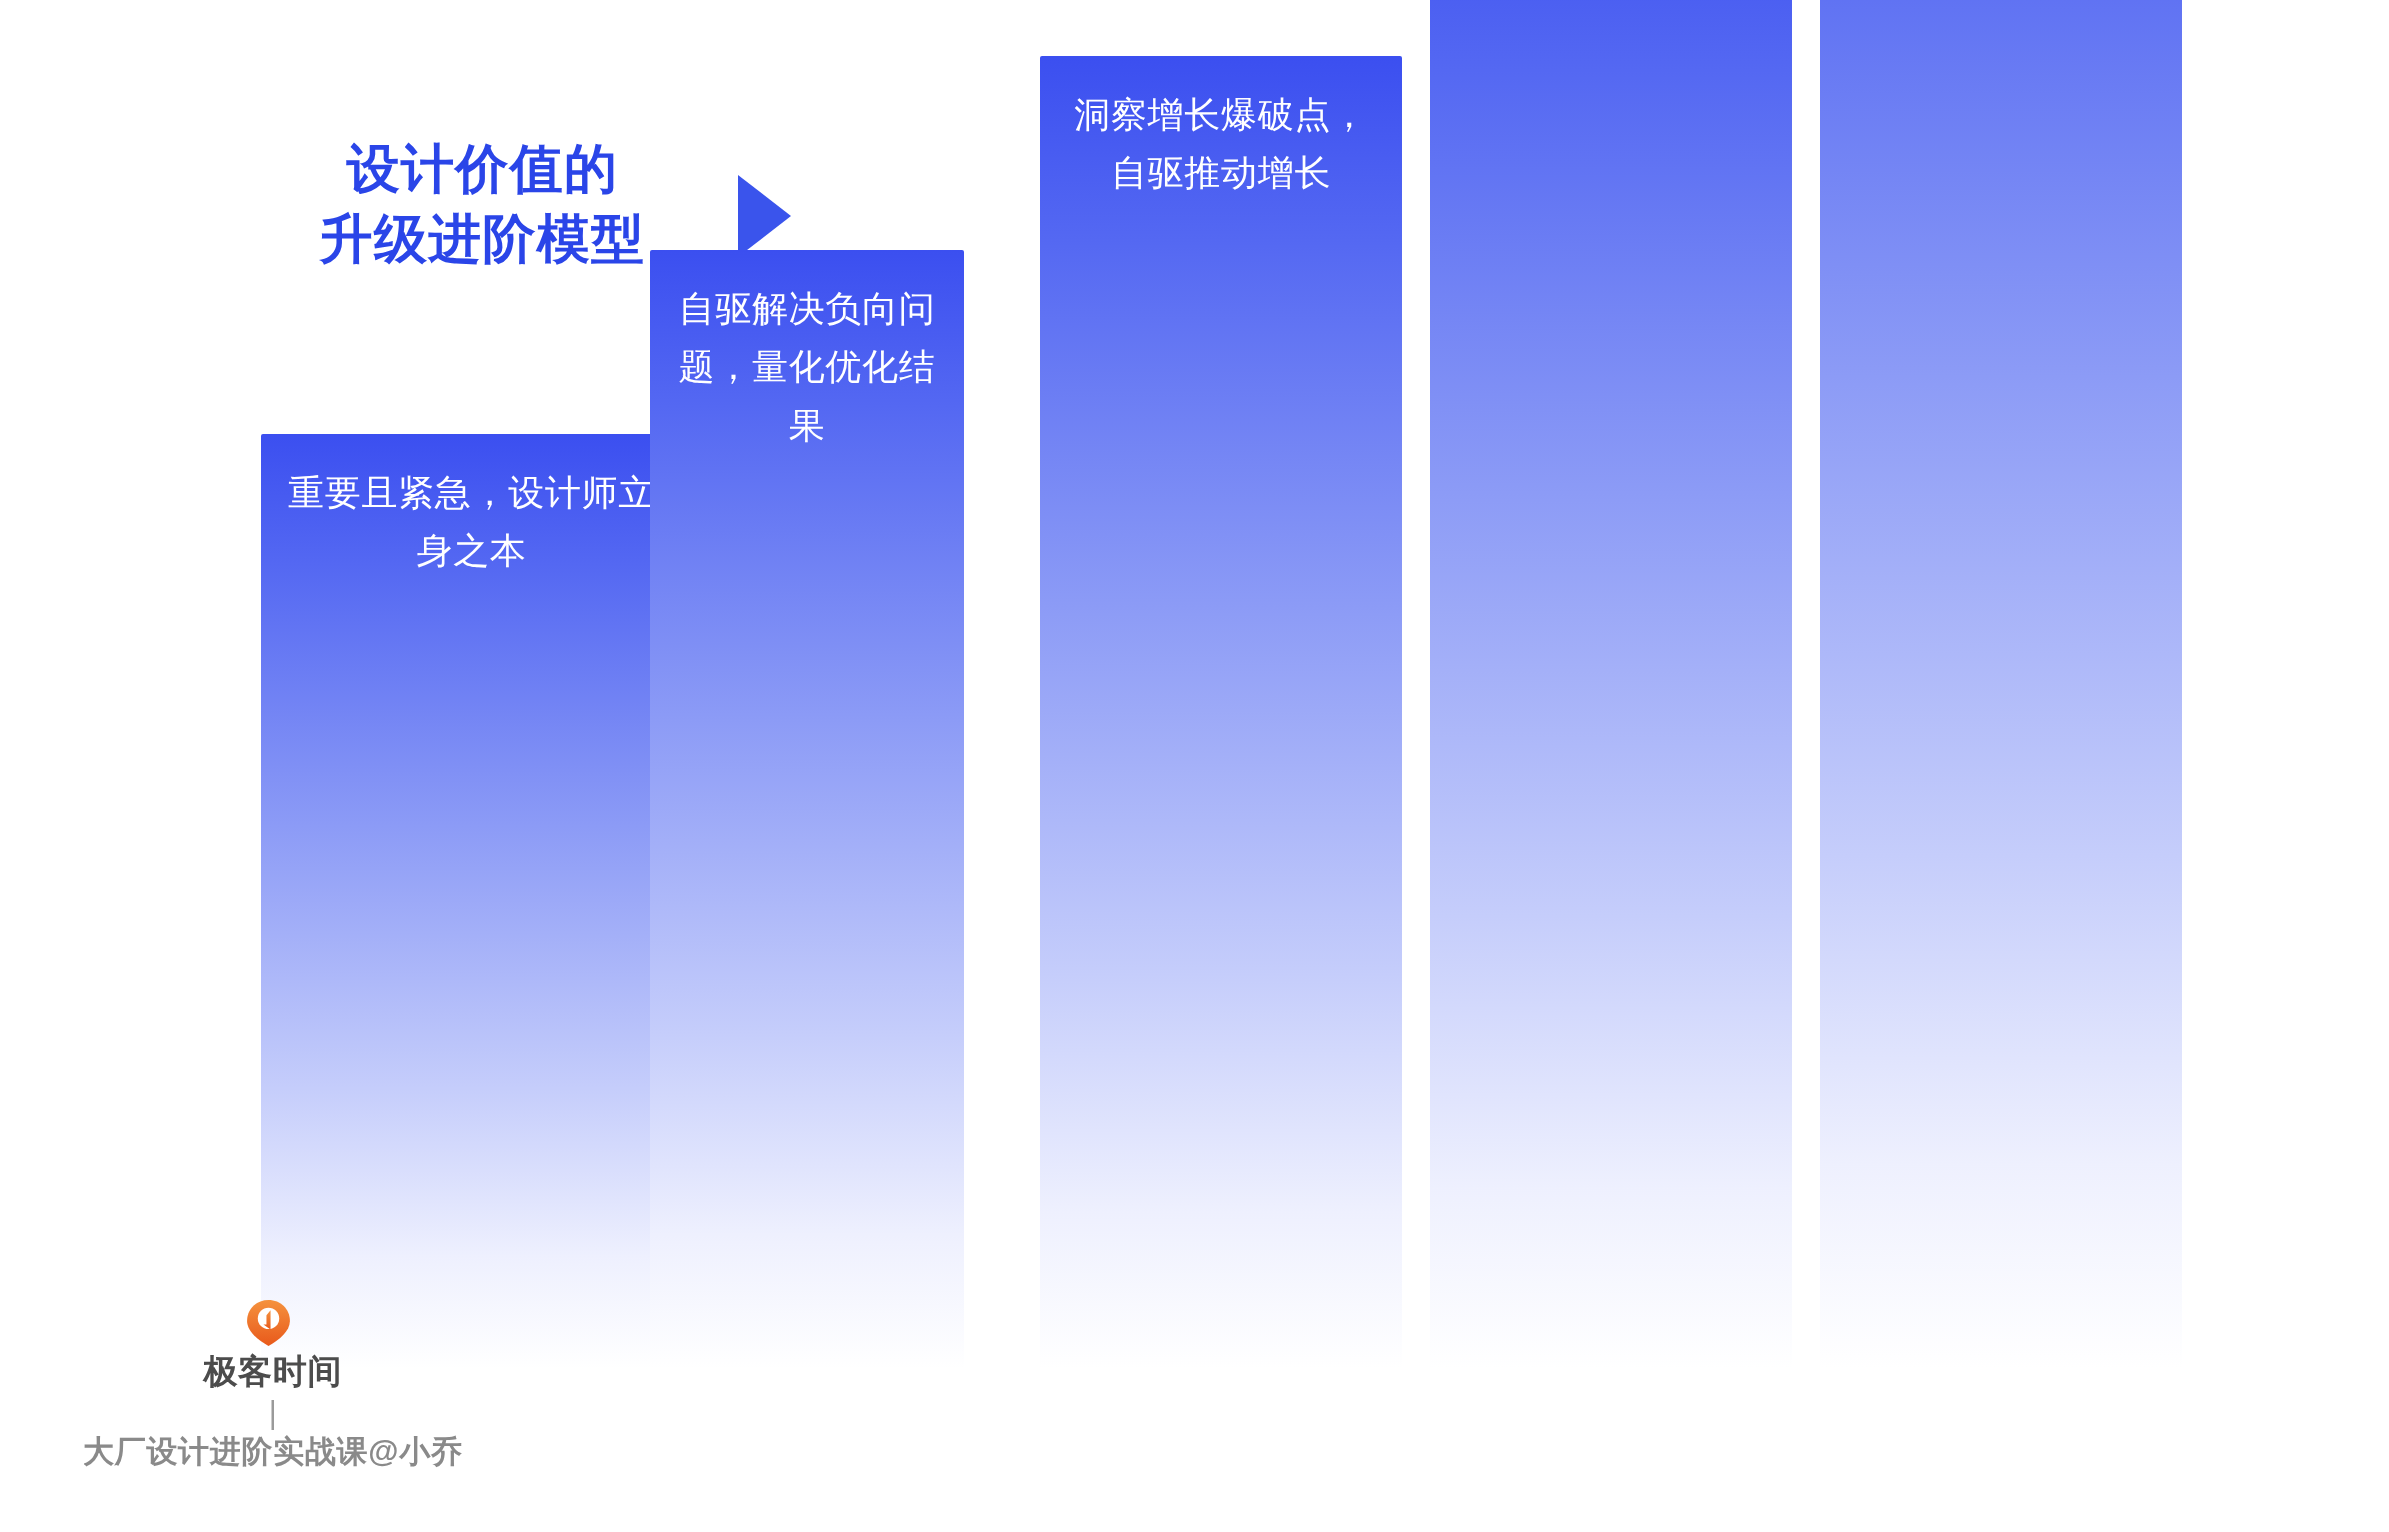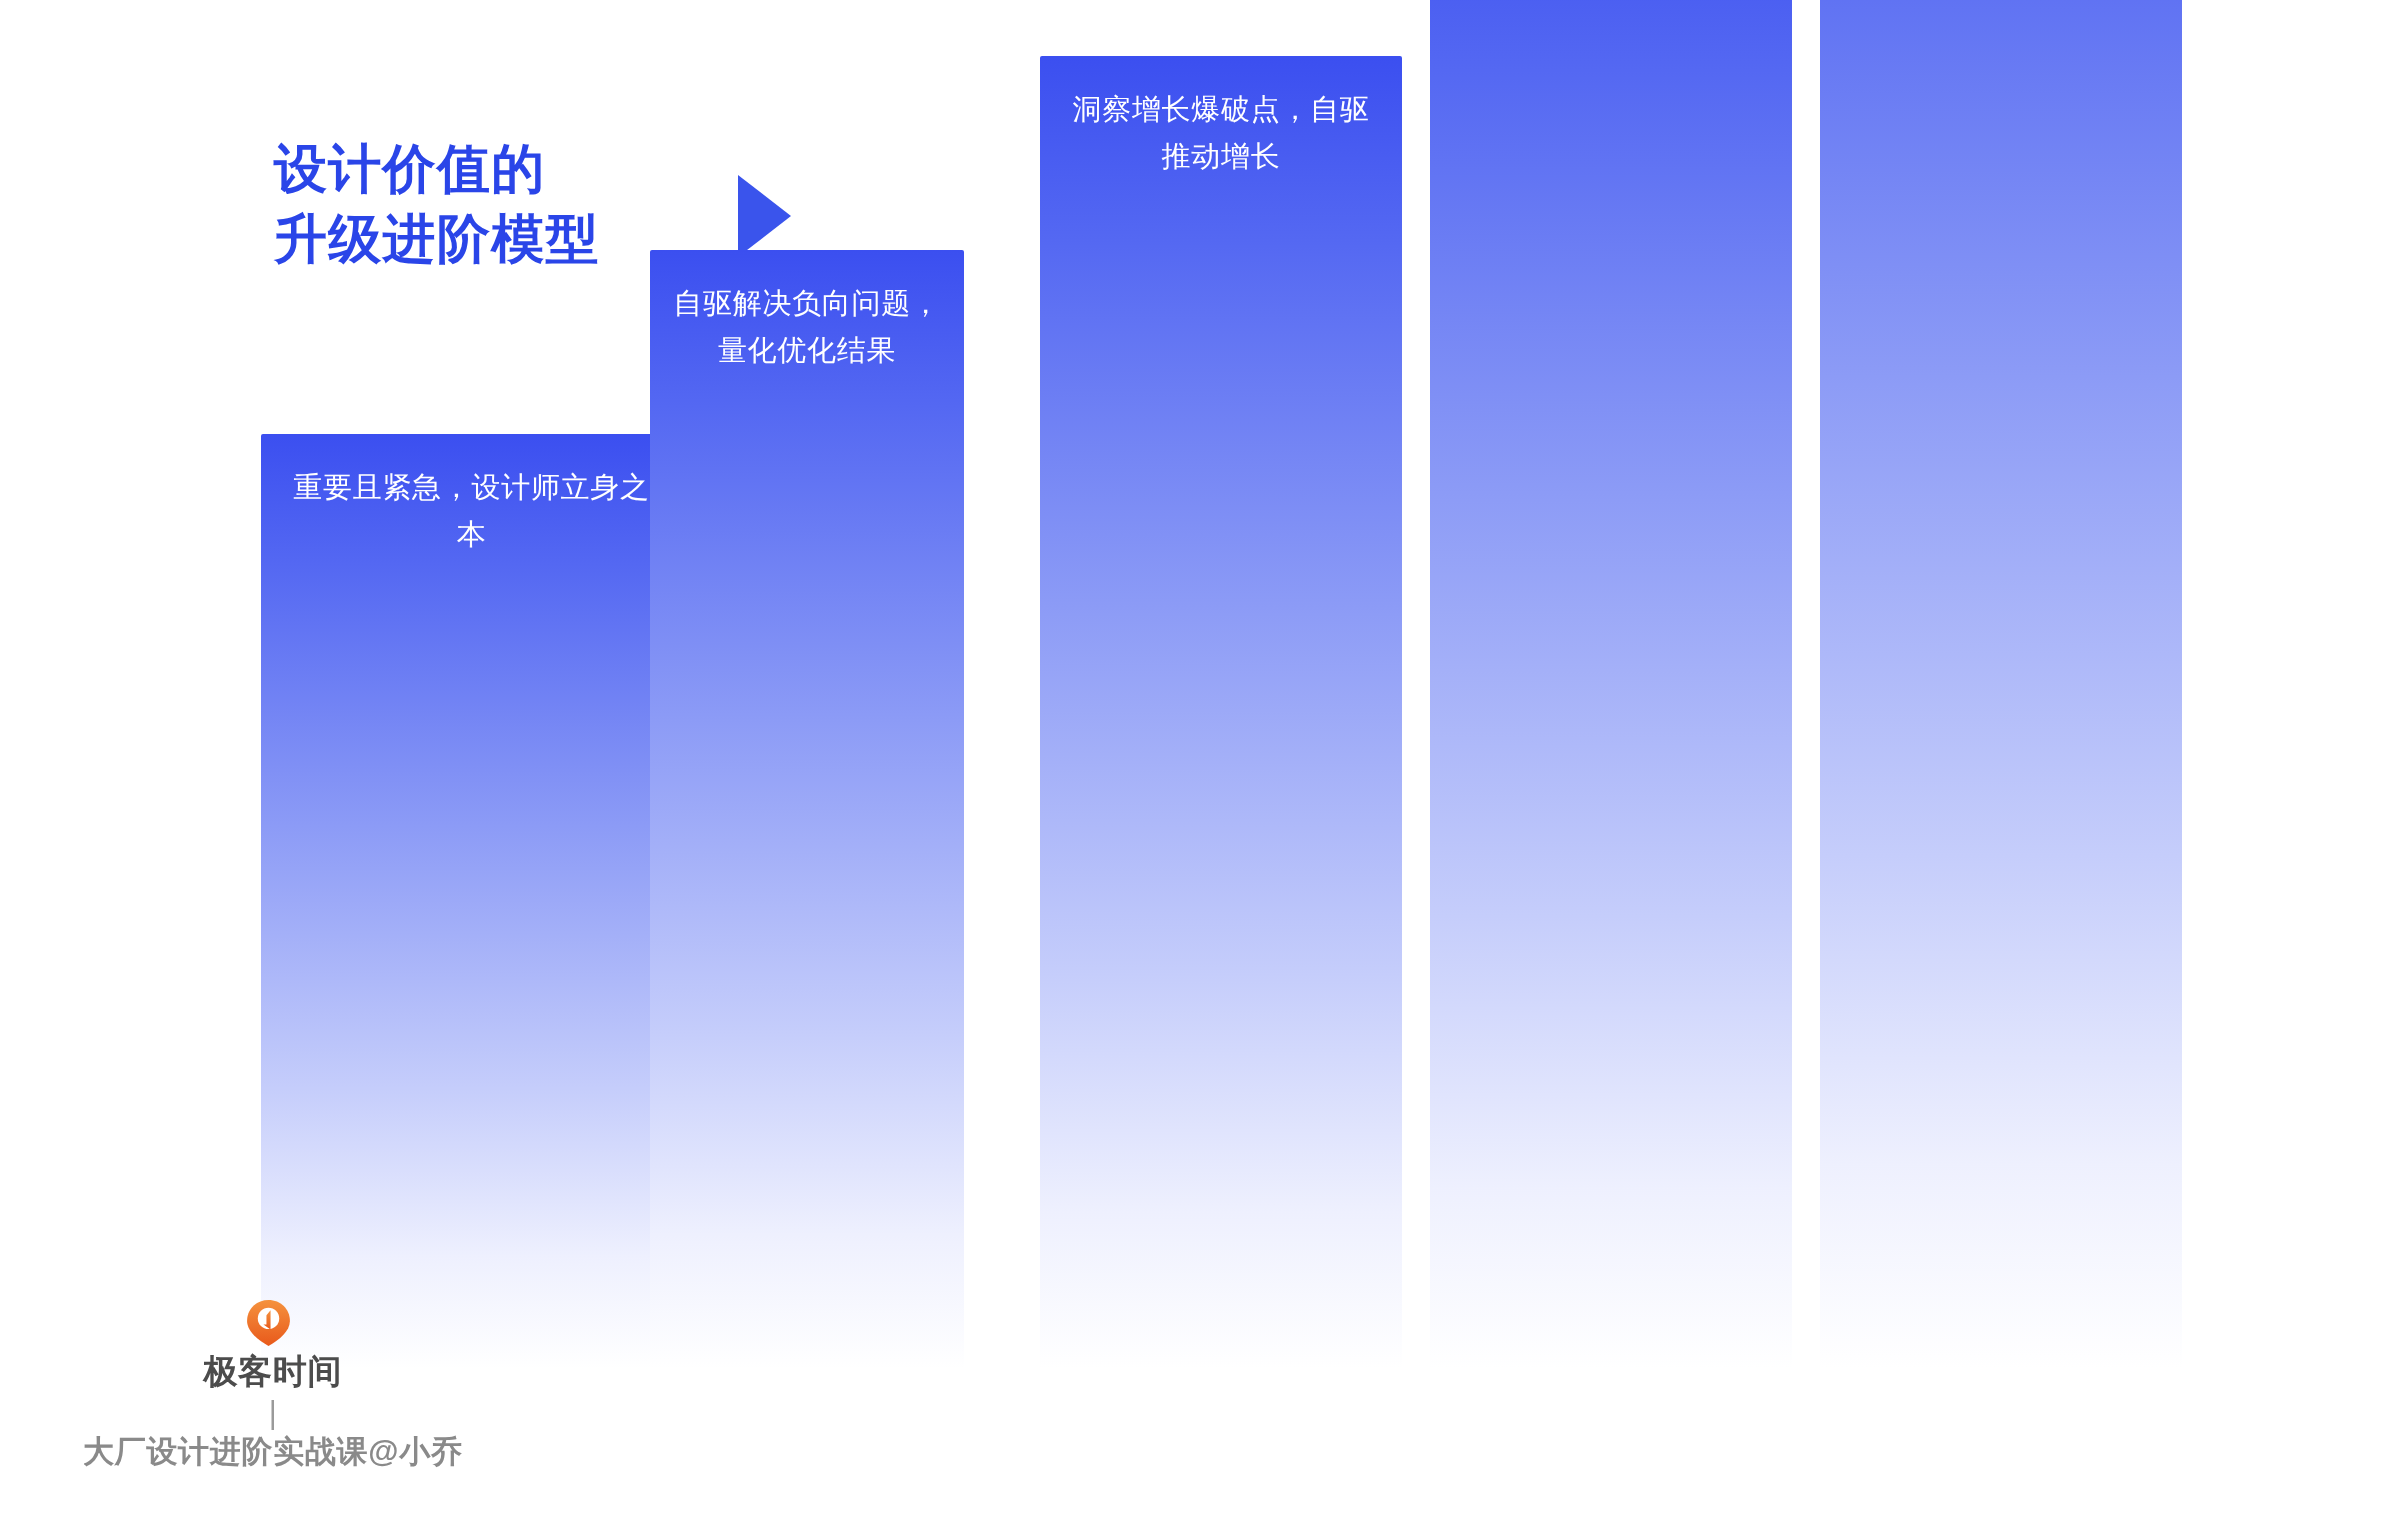--- a/index.html
+++ b/index.html
@@ -9,20 +9,21 @@
     position:relative;
     font-family:"Liberation Sans","DejaVu Sans",sans-serif;
     overflow:hidden;
   }
 
   
   #title-block {
     position:absolute;
     left:274px; top:134px;
     width:417px;
+    text-align:center;
   }
   .title-line {
     font-size:53px;
     font-weight:bold;
     color:#2a45e8;
     line-height:1.32;
     letter-spacing:1.3px;
     white-space:nowrap;
   }
   #play-icon {
@@ -52,21 +53,21 @@
     bottom:0;
     border-radius:2px;
     overflow:hidden;
   }
   .bar-desc {
     position:absolute;
     left:0; right:0;
     top:30px;
     padding:0 18px;
     color:#ffffff;
-    font-size:29px;
+    font-size:36px;
     line-height:1.62;
     text-align:center;
     letter-spacing:0.7px;
   }
 
   
   .badge-wrap {
     position:absolute;
     left:0; right:0;
     display:flex;

